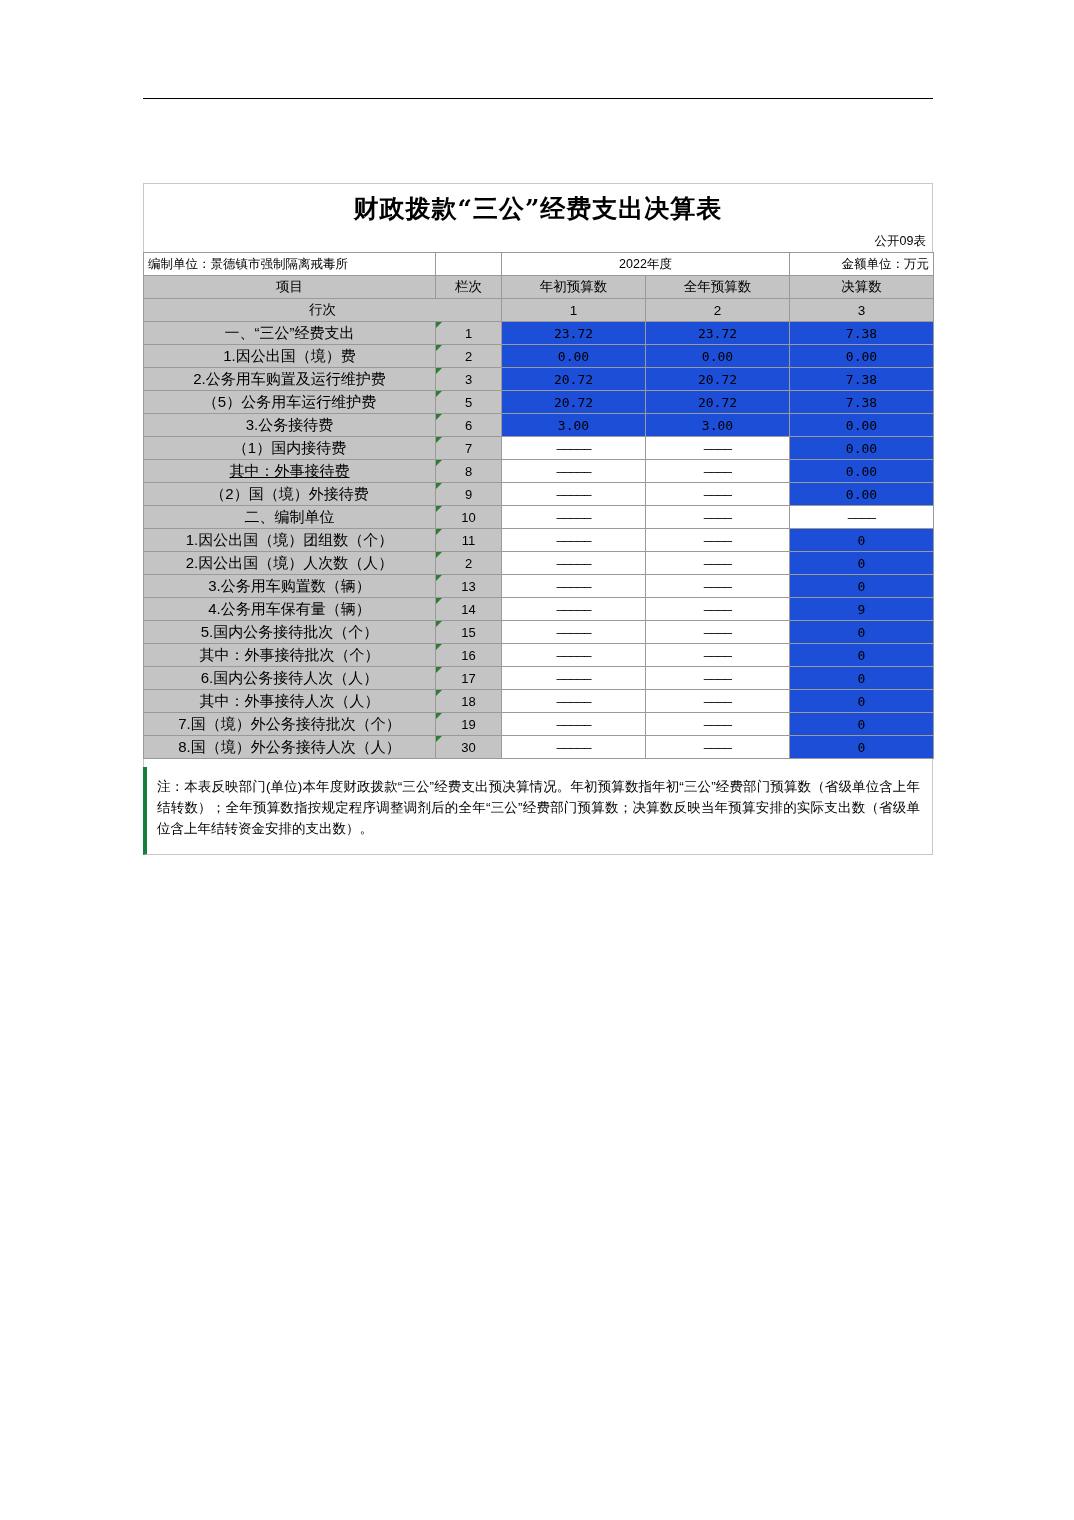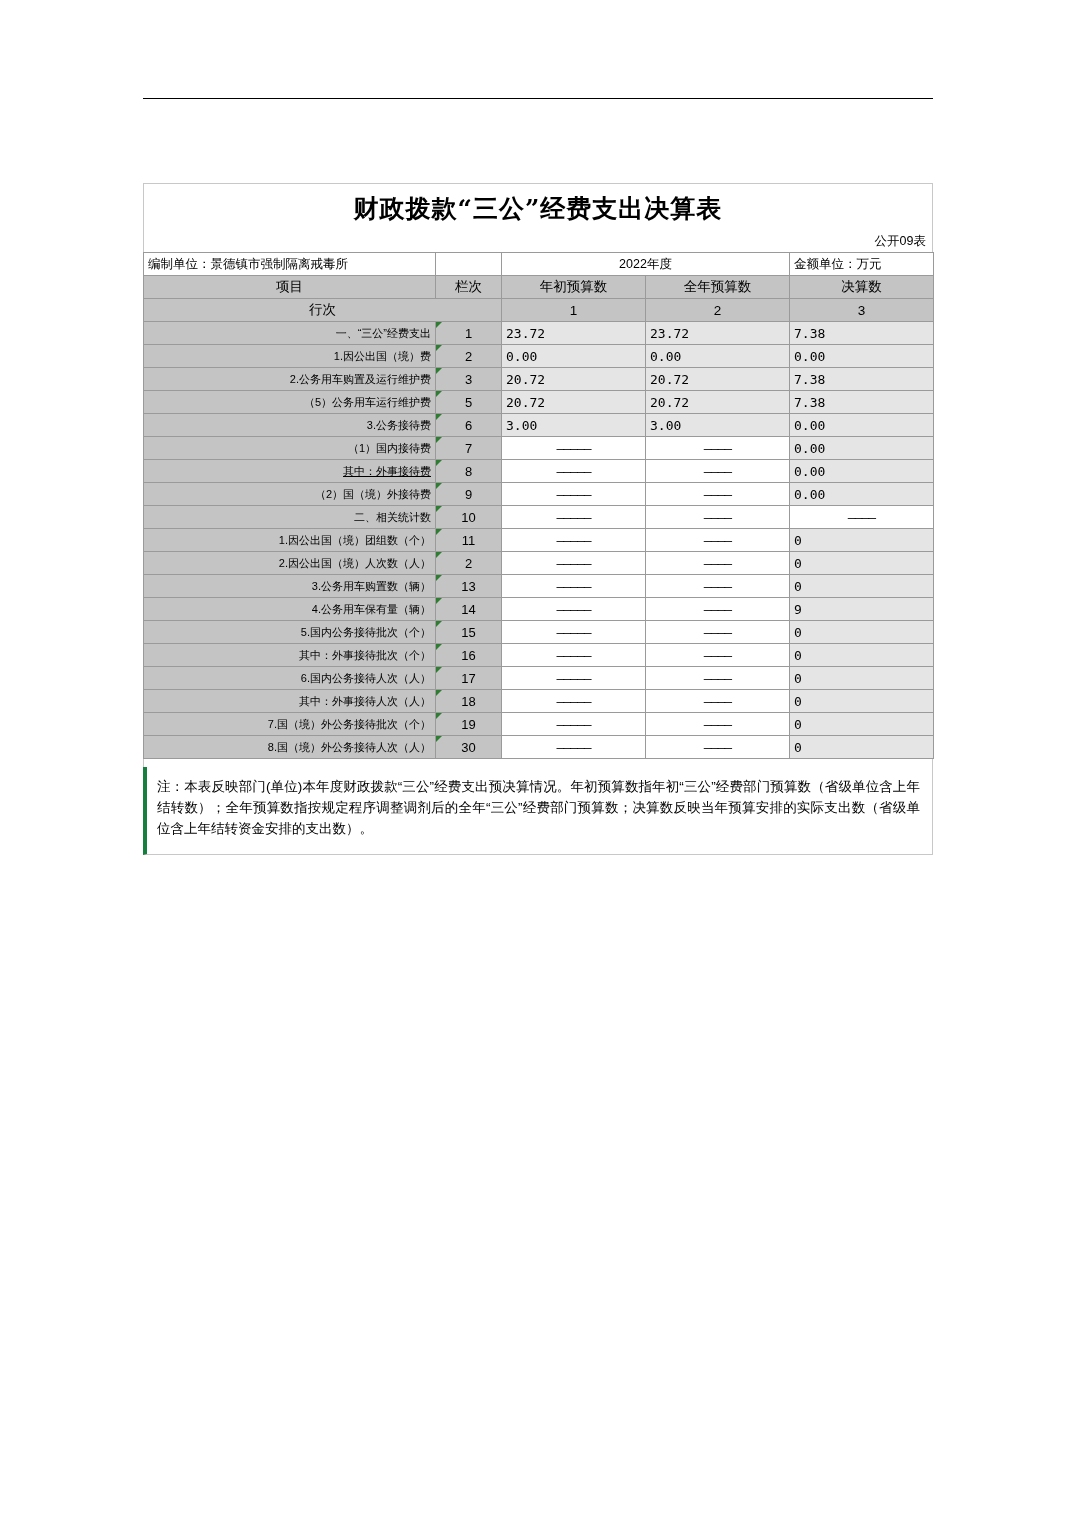--- a/index.html
+++ b/index.html
@@ -72,40 +72,40 @@
   }
   .meta-row td {
     border: 1px solid #c8c8c8;
     background: #ffffff;
     font-size: 12.5px;
     height: 20px;
     margin-left: 31px;
   }
   .meta-left { text-align: left; }
   .meta-center { text-align: center; }
-  .meta-right { text-align: left; }
+  .meta-right { text-align: right; }
 
   .hdr {
     background: #c4c4c4;
     text-align: center;
     font-size: 13.5px;
   }
   .rowlabel {
     background: #c4c4c4;
-    text-align: right;
-    font-size: 11px;
+    text-align: center;
+    font-size: 15px;
   }
   .colnum {
     background: #c4c4c4;
     text-align: center;
     font-size: 13px;
   }
   .val {
-    background: #e5e5e5;
-    text-align: left;
+    background: #1d4ed8;
+    text-align: center;
     font-family: "DejaVu Sans Mono", "Liberation Mono", monospace;
     font-size: 13px;
     padding-right: 6px;
   }
   .dash {
     background: #ffffff;
     text-align: center;
     font-family: "DejaVu Sans Mono", "Liberation Mono", monospace;
     font-size: 13px;
     letter-spacing: -1px;
@@ -244,21 +244,21 @@
 
         <tr>
           <td class="rowlabel indent2">（2）国（境）外接待费</td>
           <td class="colnum corner-mark">9</td>
           <td class="dash">—————</td>
           <td class="dash">————</td>
           <td class="val">0.00</td>
         </tr>
 
         <tr>
-          <td class="rowlabel">二、相关统计数</td>
+          <td class="rowlabel">二、编制单位</td>
           <td class="colnum corner-mark">10</td>
           <td class="dash">—————</td>
           <td class="dash">————</td>
           <td class="dash">————</td>
         </tr>
 
         <tr>
           <td class="rowlabel indent1">1.因公出国（境）团组数（个）</td>
           <td class="colnum corner-mark">11</td>
           <td class="dash">—————</td>

